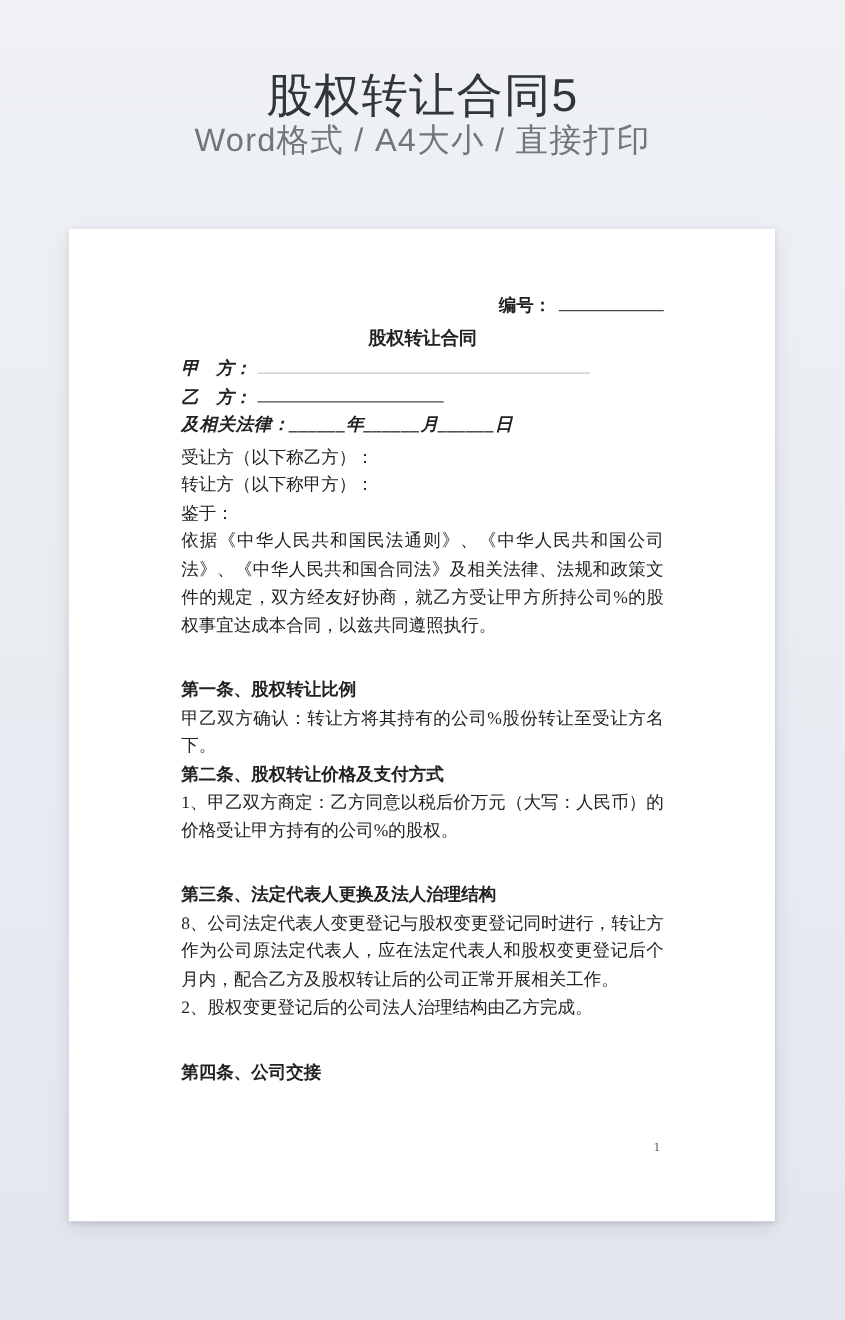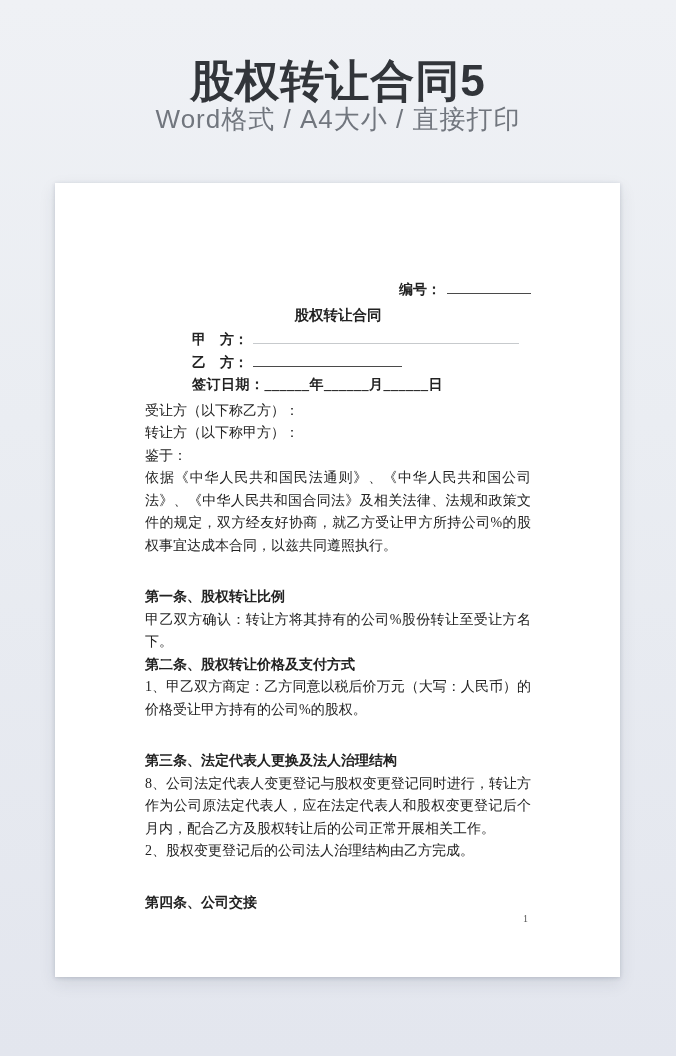--- a/index.html
+++ b/index.html
@@ -10,23 +10,23 @@
     position: relative;
     width: 676px;
     height: 1056px;
     background: linear-gradient(180deg, #eff1f5 0%, #eaedf2 40%, #e3e6ee 100%);
     overflow: hidden;
   }
 
   
   .hero { padding-top: 58px; text-align: center; }
   .hero h1 {
-    font-size: 44px;
+    font-size: 37px;
     line-height: 1.05;
-    font-weight: 700;
+    font-weight: 400;
     color: #32353a;
     letter-spacing: 1px;
   }
   .hero .sub {
     font-size: 26px;
     line-height: 1.2;
     font-weight: 400;
     color: #6f7publicized58c;
     color: #71767e;
     letter-spacing: 1px;
@@ -39,21 +39,21 @@
     top: 183px;
     width: 565px;
     height: 794px;
     background: #ffffff;
     box-shadow: 0 1px 4px rgba(40,50,70,0.18), 0 6px 16px rgba(40,50,70,0.10);
     font-family: "Liberation Serif", "DejaVu Serif", serif;
     color: #222222;
     font-size: 14px;
     line-height: 22.5px;
   }
-  .sheet-inner { padding: 96px 89px 0 90px; }
+  .sheet-inner { padding: 52px 89px 0 90px; }
 
   .doc-number {
     text-align: right;
     font-weight: 700;
     white-space: nowrap;
   }
   .u-line {
     display: inline-block;
     vertical-align: baseline;
     border-bottom: 1.5px solid #4a4a4a;
@@ -62,21 +62,21 @@
   .u-line.light { border-bottom: 1px solid #c7cacd; }
   .num-line { width: 84px; margin-left: 6px; }
 
   .doc-title {
     text-align: center;
     font-weight: 700;
     font-size: 14.5px;
     margin-top: 2px;
   }
 
-  .party-block { margin-left: 47px; margin-top: 3px; }
+  .party-block { margin-top: 3px; font-style: italic; }
   .party-row { height: 22.5px; white-space: nowrap; }
   .party-row .lbl { font-weight: 700; }
   .line-a { width: 266px; margin-left: 5px; }
   .line-b { width: 149px; margin-left: 5px; }
   .date-row { font-weight: 700; letter-spacing: 0.5px; }
 
   .intro { margin-top: 3px; }
   .intro .intro-line { min-height: 22.5px; }
 
   .para {
@@ -117,21 +117,21 @@
       <div class="doc-title">股权转让合同</div>
 
       <div class="party-block">
         <div class="party-row">
           <span class="lbl">甲　方：</span><span class="u-line light line-a"></span>
         </div>
         <div class="party-row">
           <span class="lbl">乙　方：</span><span class="u-line line-b"></span>
         </div>
         <div class="party-row date-row">
-          <span class="lbl">签订日期：</span><span>______年______月______日</span>
+          <span class="lbl">及相关法律：</span><span>______年______月______日</span>
         </div>
       </div>
 
       <div class="intro">
         <div class="intro-line">受让方（以下称乙方）：</div>
         <div class="intro-line">转让方（以下称甲方）：</div>
         <div class="intro-line">鉴于：</div>
         <p class="para">依据《中华人民共和国民法通则》、《中华人民共和国公司法》、《中华人民共和国合同法》及相关法律、法规和政策文件的规定，双方经友好协商，就乙方受让甲方所持公司%的股权事宜达成本合同，以兹共同遵照执行。</p>
       </div>
 

